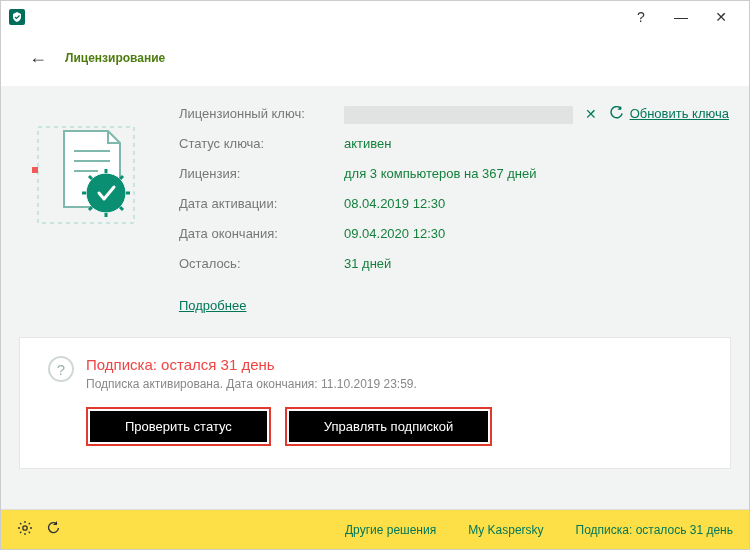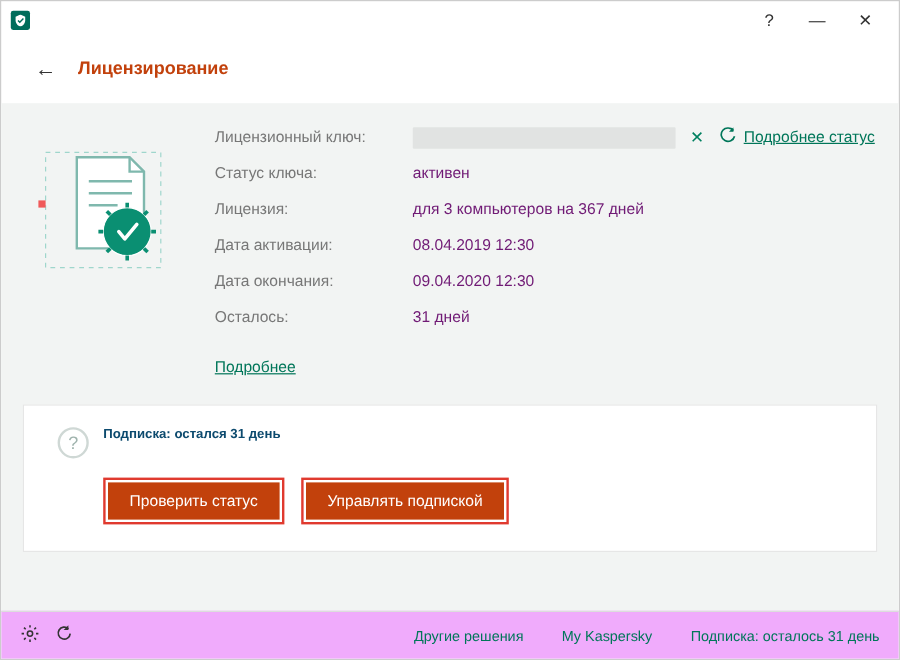--- a/index.html
+++ b/index.html
@@ -4,43 +4,43 @@
 <style>
 * { box-sizing: border-box; margin: 0; padding: 0; font-family: "Segoe UI", Arial, sans-serif; }
 body { width: 750px; height: 550px; background: #fff; border: 1px solid #ccc; display: flex; flex-direction: column; }
 .titlebar { height: 32px; display: flex; align-items: center; padding: 0 8px; }
 .titlebar .logo { width: 16px; height: 16px; background: #006d5b; border-radius: 2px; display: flex; align-items: center; justify-content: center; }
 .titlebar .logo svg { width: 10px; height: 10px; }
 .titlebar-spacer { flex: 1; }
 .titlebar .win-btn { width: 40px; height: 32px; display: flex; align-items: center; justify-content: center; font-size: 14px; color: #333; cursor: pointer; }
 .header { display: flex; align-items: center; padding: 10px 24px 14px 24px; gap: 14px; }
 .back-arrow { font-size: 18px; color: #333; cursor: pointer; padding: 4px; }
-.page-title { font-size: 15px; color: #c2410c; font-weight: 600; }
+.page-title { font-size: 12px; color: #4d7c0f; font-weight: 600; }
 .content { flex: 1; background: #f2f4f3; padding: 12px; overflow: auto; }
 .license-area { display: flex; gap: 28px; padding: 8px 8px 4px 8px; }
 .doc-illus { width: 130px; height: 130px; flex-shrink: 0; display:flex; align-items:center; justify-content:center; }
 .info-table { flex: 1; }
 .info-row { display: flex; align-items: flex-start; min-height: 30px; font-size: 13px; color: #555; }
 .info-label { width: 165px; color: #777; }
-.info-value { color: #701a75; }
+.info-value { color: #15803d; }
 .key-field { flex: 1; max-width: 260px; height: 18px; background: #e1e3e2; border-radius: 1px; }
 .close-key { margin: 0 12px; color: #008060; font-size: 14px; cursor:pointer; }
 .update-status { display: flex; align-items: center; gap: 6px; color: #007659; font-size: 13px; cursor: pointer; text-decoration: underline; }
 .update-status .refresh-icn { display:inline-flex; }
 .links-row { margin-top: 12px; display: flex; gap: 12px; padding-left: 0; }
 .links-row a { color: #007659; font-size: 13px; text-decoration: underline; cursor: pointer; }
 .subscription-box { background: #fff; border: 1px solid #e6e6e6; margin: 20px 6px 0 6px; padding: 18px 28px 22px 28px; }
 .sub-head { display: flex; align-items: flex-start; gap: 12px; }
 .q-circle { width: 26px; height: 26px; border: 2px solid #cfd8d5; border-radius: 50%; color: #9fb3ad; font-size: 15px; display:flex; align-items:center; justify-content:center; flex-shrink:0; }
-.sub-title { font-size: 11px; color: #0c4a6e; font-weight: 700; }
+.sub-title { font-size: 15px; color: #ef4444; font-weight: 400; }
 .sub-desc { font-size: 12px; color: #888; margin-top: 4px; }
 .btn-row { display: flex; gap: 14px; margin-top: 16px; margin-left: 38px; }
 .highlight-frame { border: 2px solid #e03a2f; padding: 2px; display: inline-block; }
-.green-btn { background: #c2410c; color: #fff; font-size: 13px; padding: 8px 18px; border: none; cursor: pointer; }
-.footer { height: 40px; background: #f0abfc; border-top: 1px solid #ddd; display: flex; align-items: center; padding: 0 16px; gap: 12px; }
+.green-btn { background: #000000; color: #fff; font-size: 13px; padding: 8px 35px; border: none; cursor: pointer; }
+.footer { height: 40px; background: #fde047; border-top: 1px solid #ddd; display: flex; align-items: center; padding: 0 16px; gap: 12px; }
 .footer .gear, .footer .sync { font-size: 14px; color: #333; cursor: pointer; }
 .footer-spacer { flex: 1; }
 .footer a { font-size: 12px; color: #007659; text-decoration: none; margin-left: 20px; cursor:pointer; }
 </style>
 </head>
 <body>
 
 <div class="titlebar">
   <div class="logo">
     <svg viewBox="0 0 10 10">
@@ -93,21 +93,21 @@
         <div class="info-label">Лицензионный ключ:</div>
         <div class="key-field"></div>
         <div class="close-key">✕</div>
         <div class="update-status">
           <span class="refresh-icn">
             <svg width="15" height="15" viewBox="0 0 16 16">
                 <path d="M13 3 A6 6 0 1 0 14 8" fill="none" stroke="#007659" stroke-width="1.5"></path>
                 <path d="M13 0 L13 4 L9 4 Z" fill="#007659"></path>
               </svg>
           </span>
-          <span>Подробнее статус</span>
+          <span>Обновить ключа</span>
         </div>
       </div>
       <div class="info-row">
         <div class="info-label">Статус ключа:</div>
         <div class="info-value">активен</div>
       </div>
       <div class="info-row">
         <div class="info-label">Лицензия:</div>
         <div class="info-value">для 3 компьютеров на 367 дней</div>
       </div>
@@ -127,20 +127,21 @@
         <a>Подробнее</a>
       </div>
     </div>
   </div>
 
   <div class="subscription-box">
     <div class="sub-head">
       <div class="q-circle">?</div>
       <div>
         <div class="sub-title">Подписка: остался 31 день</div>
+        <div class="sub-desc">Подписка активирована. Дата окончания: 11.10.2019 23:59.</div>
       </div>
     </div>
     <div class="btn-row">
       <span class="highlight-frame">
         <button class="green-btn">Проверить статус</button>
       </span>
       <span class="highlight-frame">
         <button class="green-btn">Управлять подпиской</button>
       </span>
     </div>

